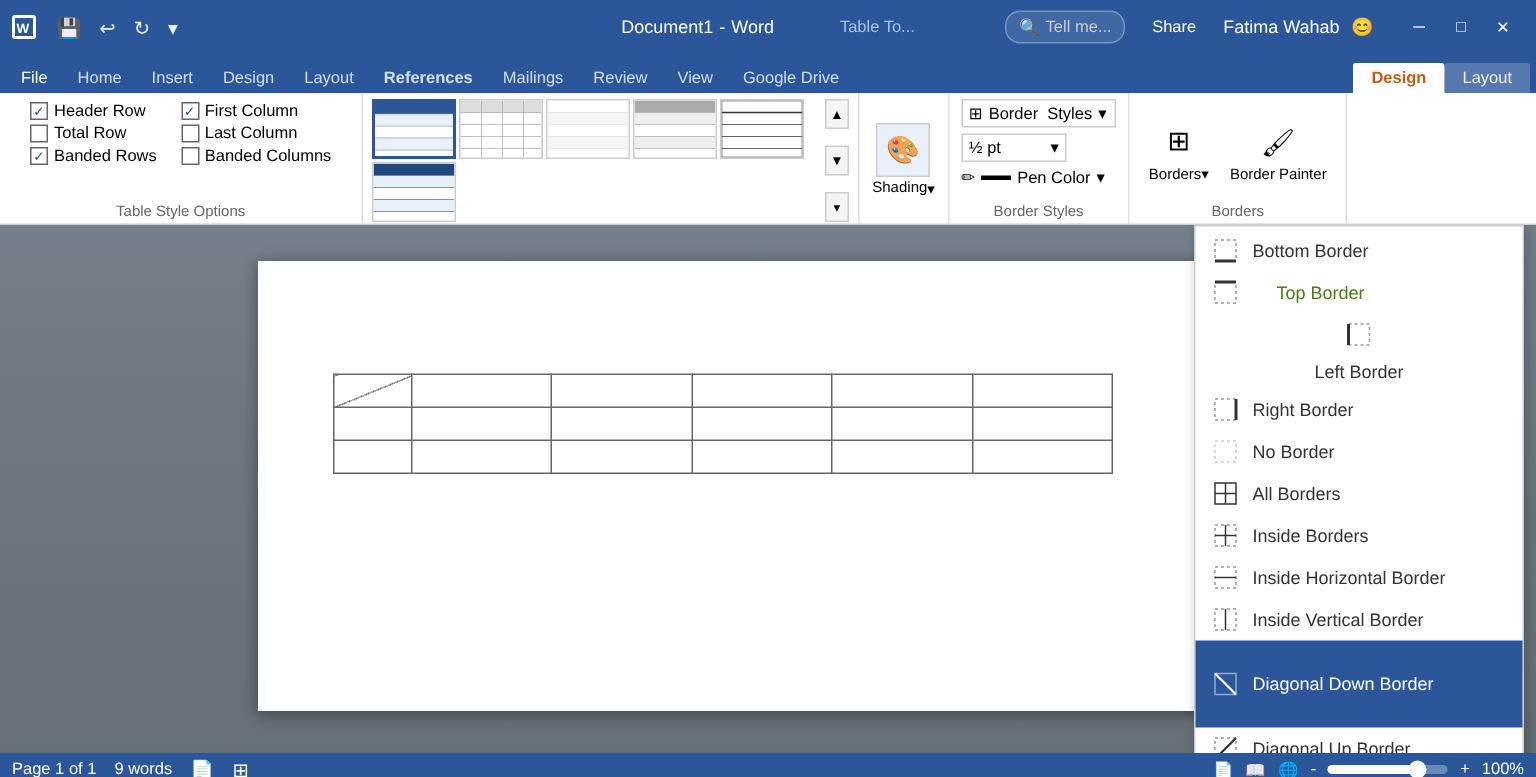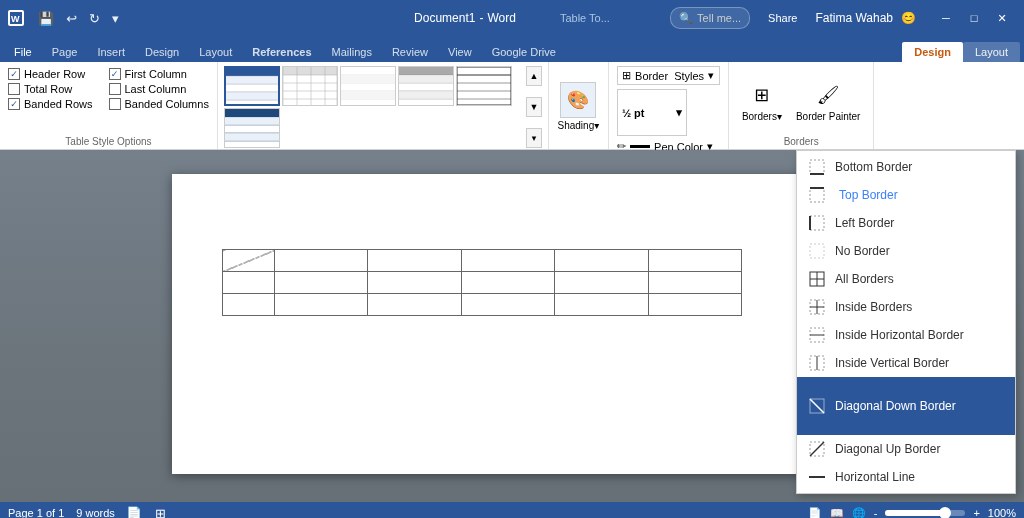--- a/index.html
+++ b/index.html
@@ -67,38 +67,38 @@
     <div class="win-controls">
       <div class="win-btn">─</div>
       <div class="win-btn">□</div>
       <div class="win-btn close">✕</div>
     </div>
   </div>
 </div>
 
 <div style="background:#2b579a; display:flex; align-items:flex-end; height:26px; padding:0 4px;">
   <div style="color:white; font-size:11px; padding:4px 10px; cursor:pointer;">File</div>
-  <div style="color:rgba(255,255,255,0.8); font-size:11px; padding:4px 10px; cursor:pointer;">Page</div>
+  <div style="color:rgba(255,255,255,0.8); font-size:11px; padding:4px 10px; cursor:pointer;">Home</div>
   <div style="color:rgba(255,255,255,0.8); font-size:11px; padding:4px 10px; cursor:pointer;">Insert</div>
   <div style="color:rgba(255,255,255,0.8); font-size:11px; padding:4px 10px; cursor:pointer;">Design</div>
   <div style="color:rgba(255,255,255,0.8); font-size:11px; padding:4px 10px; cursor:pointer;">Layout</div>
   <div style="color:rgba(255,255,255,0.8); font-size:11px; padding:4px 10px; cursor:pointer;font-weight:bold;">References</div>
   <div style="color:rgba(255,255,255,0.8); font-size:11px; padding:4px 10px; cursor:pointer;">Mailings</div>
   <div style="color:rgba(255,255,255,0.8); font-size:11px; padding:4px 10px; cursor:pointer;">Review</div>
   <div style="color:rgba(255,255,255,0.8); font-size:11px; padding:4px 10px; cursor:pointer;">View</div>
   <div style="color:rgba(255,255,255,0.8); font-size:11px; padding:4px 10px; cursor:pointer;">Google Drive</div>
   <div style="flex:1;"></div>
 
   <div style="background:white; color:#c55a11; font-size:11px; padding:4px 12px; cursor:pointer; font-weight:600; border-radius:2px 2px 0 0;">Design</div>
   <div style="background:rgba(255,255,255,0.2); color:rgba(255,255,255,0.9); font-size:11px; padding:4px 12px; cursor:pointer; border-radius:2px 2px 0 0;">Layout</div>
 </div>
 
 <div style="background:white; border-bottom:1px solid #d0d0d0; display:flex; align-items:stretch; height:88px;">
 
-  <div style="display:flex; flex-direction:column; border-right:1px solid #e0e0e0; padding:6px 8px 2px;">
+  <div style="display:flex; flex-direction:column; border-right:1px solid #e0e0e0; padding:6px 20px 2px;">
     <div style="display:flex; gap:16px; flex:1;">
       <div style="display:flex; flex-direction:column; gap:3px;">
         <label style="display:flex; align-items:center; gap:4px; font-size:11px; cursor:pointer;">
           <div class="checkbox checked"></div>
           <span>Header Row</span>
         </label>
         <label style="display:flex; align-items:center; gap:4px; font-size:11px; cursor:pointer;">
           <div class="checkbox"></div>
           <span>Total Row</span>
         </label>
@@ -225,21 +225,21 @@
     <div style="flex:1;">
 
       <div style="display:flex; align-items:center; gap:4px; cursor:pointer; border:1px solid #ccc; padding:2px 4px; margin-bottom:4px; font-size:11px;">
         <span>⊞</span>
         <span>Border</span>
         <span style="margin-left:2px;">Styles</span>
         <span>▾</span>
       </div>
 
       <div style="display:flex; align-items:center; gap:2px; font-size:11px; margin-bottom:4px;">
-        <div style="border:1px solid #ccc; padding:16px 4px; font-size:11px; display:flex; align-items:center; justify-content:space-between; min-width:70px; cursor:pointer;font-weight:bold;">
+        <div style="border:1px solid #ccc; padding:2px 4px; font-size:11px; display:flex; align-items:center; justify-content:space-between; min-width:70px; cursor:pointer;">
           <span>½ pt</span>
           <span>▾</span>
         </div>
       </div>
 
       <div style="display:flex; align-items:center; gap:4px; font-size:11px; cursor:pointer;">
         <span>✏</span>
         <div style="width:20px;height:3px;background:black;"></div>
         <span>Pen Color</span>
         <span>▾</span>
@@ -309,40 +309,49 @@
     <div style="display:flex;align-items:center;padding:4px 10px;cursor:pointer;gap:8px;font-size:12px;color:#333;">
       <div style="width:20px;height:20px;display:flex;align-items:center;justify-content:center;">
         <svg width="18" height="18" viewBox="0 0 18 18">
             <rect x="2" y="2" width="14" height="14" fill="none" stroke="#999" stroke-width="1" stroke-dasharray="2,2"></rect>
             <line x1="2" y1="16" x2="16" y2="16" stroke="#333" stroke-width="2"></line>
           </svg>
       </div>
       <span>Bottom Border</span>
     </div>
 
-    <div style="display:flex;align-items:center;padding:4px 10px;cursor:pointer;gap:12px;font-size:12px;color:#3b82f6;">
+    <div style="display:flex;align-items:center;padding:4px 10px;cursor:pointer;gap:24px;font-size:12px;color:#4d7c0f;">
       <div style="width:20px;height:20px;display:flex;align-items:center;justify-content:center;">
         <svg width="18" height="18" viewBox="0 0 18 18">
             <rect x="2" y="2" width="14" height="14" fill="none" stroke="#999" stroke-width="1" stroke-dasharray="2,2"></rect>
             <line x1="2" y1="2" x2="16" y2="2" stroke="#333" stroke-width="2"></line>
           </svg>
       </div>
       <span>Top Border</span>
     </div>
 
-    <div style="display:flex;align-items:center;padding:4px 10px;cursor:pointer;gap:8px;font-size:12px;color:#333;">
+    <div style="display:flex;align-items:center;padding:4px 10px;cursor:pointer;gap:8px;font-size:12px;color:#333;flex-direction:column;">
       <div style="width:20px;height:20px;display:flex;align-items:center;justify-content:center;">
         <svg width="18" height="18" viewBox="0 0 18 18">
             <rect x="2" y="2" width="14" height="14" fill="none" stroke="#999" stroke-width="1" stroke-dasharray="2,2"></rect>
             <line x1="2" y1="2" x2="2" y2="16" stroke="#333" stroke-width="2"></line>
           </svg>
       </div>
       <span>Left Border</span>
     </div>
 
+    <div style="display:flex;align-items:center;padding:4px 10px;cursor:pointer;gap:8px;font-size:12px;color:#333;">
+      <div style="width:20px;height:20px;display:flex;align-items:center;justify-content:center;">
+        <svg width="18" height="18" viewBox="0 0 18 18">
+            <rect x="2" y="2" width="14" height="14" fill="none" stroke="#999" stroke-width="1" stroke-dasharray="2,2"></rect>
+            <line x1="16" y1="2" x2="16" y2="16" stroke="#333" stroke-width="2"></line>
+          </svg>
+      </div>
+      <span>Right Border</span>
+    </div>
 
     <div style="display:flex;align-items:center;padding:4px 10px;cursor:pointer;gap:8px;font-size:12px;color:#333;">
       <div style="width:20px;height:20px;display:flex;align-items:center;justify-content:center;">
         <svg width="18" height="18" viewBox="0 0 18 18">
             <rect x="2" y="2" width="14" height="14" fill="none" stroke="#ccc" stroke-width="1" stroke-dasharray="2,2"></rect>
           </svg>
       </div>
       <span>No Border</span>
     </div>
 

